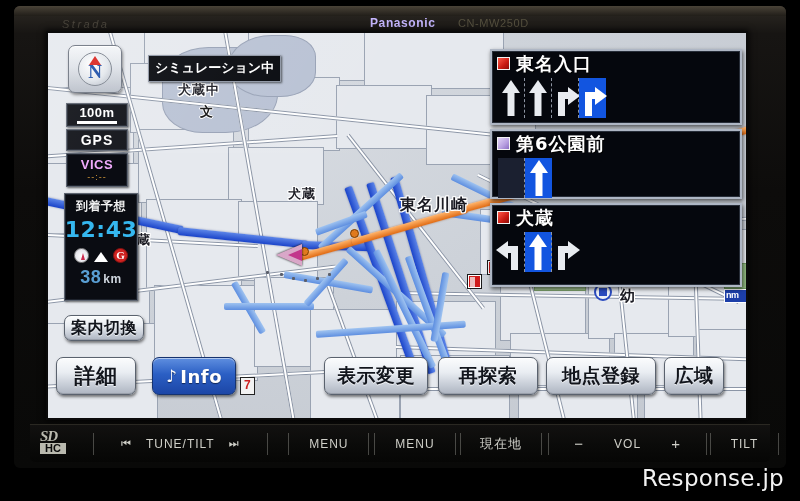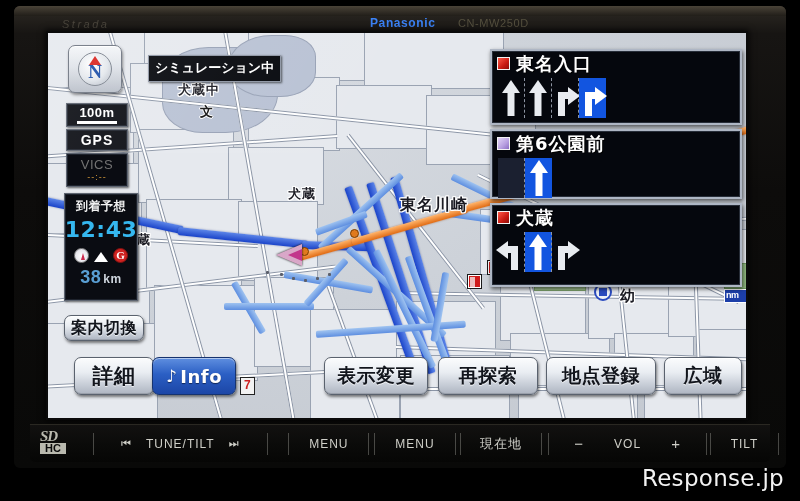--- a/index.html
+++ b/index.html
@@ -32,21 +32,21 @@
   }
 
   .brand-strada {
     position: absolute; left: 62px; top: 18px;
     font-size: 11px; letter-spacing: 2.5px;
     color: #4b463d; font-style: italic;
   }
   .brand-panasonic {
     position: absolute; left: 370px; top: 16px;
     font-size: 12px; font-weight: bold; letter-spacing: .6px;
-    color: #3b82f6;
+    color: #c4b5fd;
   }
   .brand-model {
     position: absolute; left: 458px; top: 17px;
     font-size: 11px; letter-spacing: .6px;
     color: #55503f;
   }
 
   
   #screen {
     position: absolute;
@@ -206,22 +206,22 @@
     left: 18px; top: 96px; width: 62px; height: 22px;
     display:flex;align-items:center;justify-content:center;
   }
   #gps-text { font-size: 14px; font-weight: bold; letter-spacing:1px; }
 
   #vics-box {
     left: 18px; top: 120px; width: 62px; height: 34px;
     display:flex;flex-direction:column;align-items:center;justify-content:center;
   }
   #vics-text {
-    font-size: 13px; font-weight: normal; letter-spacing:.5px;
-    color:#737373; line-height:1;
+    font-size: 13px; font-weight: bold; letter-spacing:.5px;
+    color:#f0abfc; line-height:1;
   }
   #vics-time { font-size:9px; color:#d69a3a; letter-spacing:1px; margin-top:2px; line-height:1; }
 
   #eta-box {
     left: 16px; top: 160px; width: 74px; height: 108px;
     display:flex;flex-direction:column;align-items:center;
     padding-top:4px;
   }
   #eta-label { font-size:12px; font-weight:bold; letter-spacing:.5px; color:#f2f2f2; }
   #eta-time {
@@ -268,34 +268,34 @@
                 inset 0 -1px 0 rgba(0,0,0,.12),
                 1px 2px 3px rgba(0,0,0,.5);
     color: #12151c;
     display:flex; align-items:center; justify-content:center;
     font-size: 19px; font-weight: bold;
     letter-spacing: .5px;
     text-shadow: 0 1px 0 rgba(255,255,255,.7);
     font-family: "DejaVu Sans", "Liberation Sans", sans-serif;
   }
   #btn-guide { left: 16px; top: 282px; width: 80px; height: 26px; font-size:16px; }
-  #btn-detail { left: 26px; top: 324px; width: 80px; height: 38px; font-size:21px; }
+  #btn-detail { left: 8px; top: 324px; width: 80px; height: 38px; font-size:21px; }
   #btn-info {
     left: 104px; top: 324px; width: 84px; height: 38px;
     background: linear-gradient(180deg,#5f8fe0 0%,#2b5fc4 45%,#1c46a6 100%);
     border: 1px solid #16336f;
     color:#fff; text-shadow: 0 1px 1px rgba(0,0,0,.5);
     font-size:18px;
     box-shadow: inset 0 1px 0 rgba(255,255,255,.5), 1px 2px 3px rgba(0,0,0,.5);
     gap:3px;
   }
   #btn-disp  { left: 276px; top: 324px; width: 104px; height: 38px; }
   #btn-reroute { left: 390px; top: 324px; width: 100px; height: 38px; }
   #btn-regpoint { left: 498px; top: 324px; width: 110px; height: 38px; }
-  #btn-wide  { left: 616px; top: 324px; width: 78px; height: 38px; }
+  #btn-wide  { left: 616px; top: 324px; width: 60px; height: 38px; }
 
   
   #sim-badge {
     position: absolute; left: 100px; top: 22px;
     background: #05070c; border: 1px solid #8e96a4;
     color: #fff; font-size: 13px; font-weight: bold;
     padding: 3px 6px 4px; letter-spacing: 0;
     box-shadow: 1px 1px 2px rgba(0,0,0,.6);
   }
 

